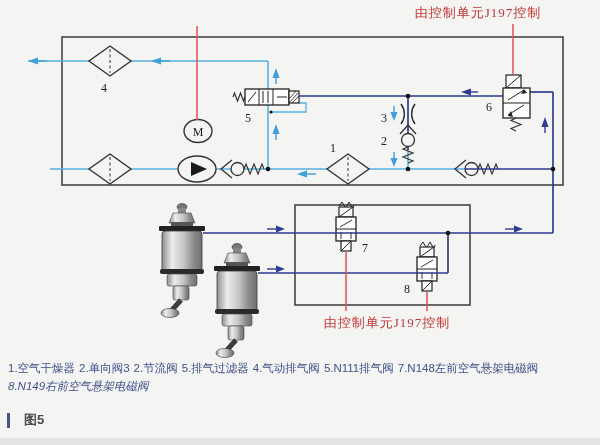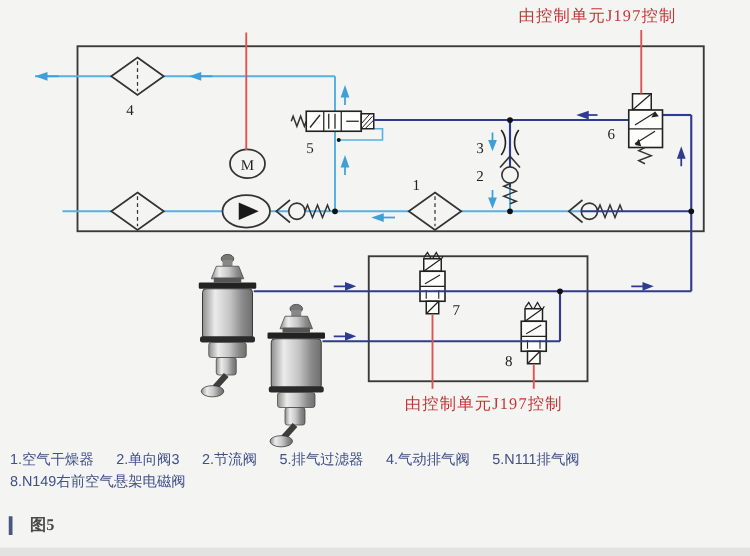--- a/index.html
+++ b/index.html
@@ -1,26 +1,26 @@
 <!DOCTYPE html>
 <html><head>
 <meta charset="utf-8">
 <style>
   html,body{margin:0;padding:0;}
   .page{position:relative;width:600px;height:445px;background:#f4f4f2;overflow:hidden;
         font-family:"Liberation Sans",sans-serif;}
   .diagram-svg{position:absolute;left:0;top:0;}
   .legend{position:absolute;left:8px;top:363px;width:586px;color:#40508a;
           font-size:11.5px;line-height:1.0;}
-  .legend-row1{display:flex;flex-wrap:nowrap;gap:18px;white-space:nowrap;}
-  .legend-row2{margin-top:6px;white-space:nowrap;}
+  .legend-row1{display:flex;flex-wrap:nowrap;gap:4px;white-space:nowrap;}
+  .legend-row2{margin-top:6px;white-space:nowrap;font-style:italic;}
   .caption{position:absolute;left:7px;top:411px;display:flex;align-items:center;
            color:#4a4a4a;font-size:13px;font-weight:bold;}
   .caption-bar{width:3px;height:15px;background:#4a5680;margin-right:14px;}
-  .caption-fig{margin-right:10px;font-family:Liberation Serif, serif;}
+  .caption-fig{margin-right:10px;}
   .bottom-band{position:absolute;left:0;bottom:0;width:600px;height:7px;background:#e3e3e2;}
   svg text{font-family:"Liberation Serif",serif;fill:#222;}
   svg .num{font-size:12px;}
   svg .redtxt{font-size:13px;fill:#c03636;letter-spacing:1px;}
 </style>
 </head>
 <body>
 
 <div class="page">
 
@@ -240,20 +240,21 @@
 </svg>
 
 <div class="legend">
   <div class="legend-row1">
     <span>1.空气干燥器</span>
     <span>2.单向阀3</span>
     <span>2.节流阀</span>
     <span>5.排气过滤器</span>
     <span>4.气动排气阀</span>
     <span>5.N111排气阀</span>
+    <span>7.N148左前空气悬架电磁阀</span>
   </div>
   <div class="legend-row2">
     <span>8.N149右前空气悬架电磁阀</span>
   </div>
 </div>
 
 <div class="caption">
   <div class="caption-bar"></div>
   <span class="caption-fig">图5</span>
 </div>

